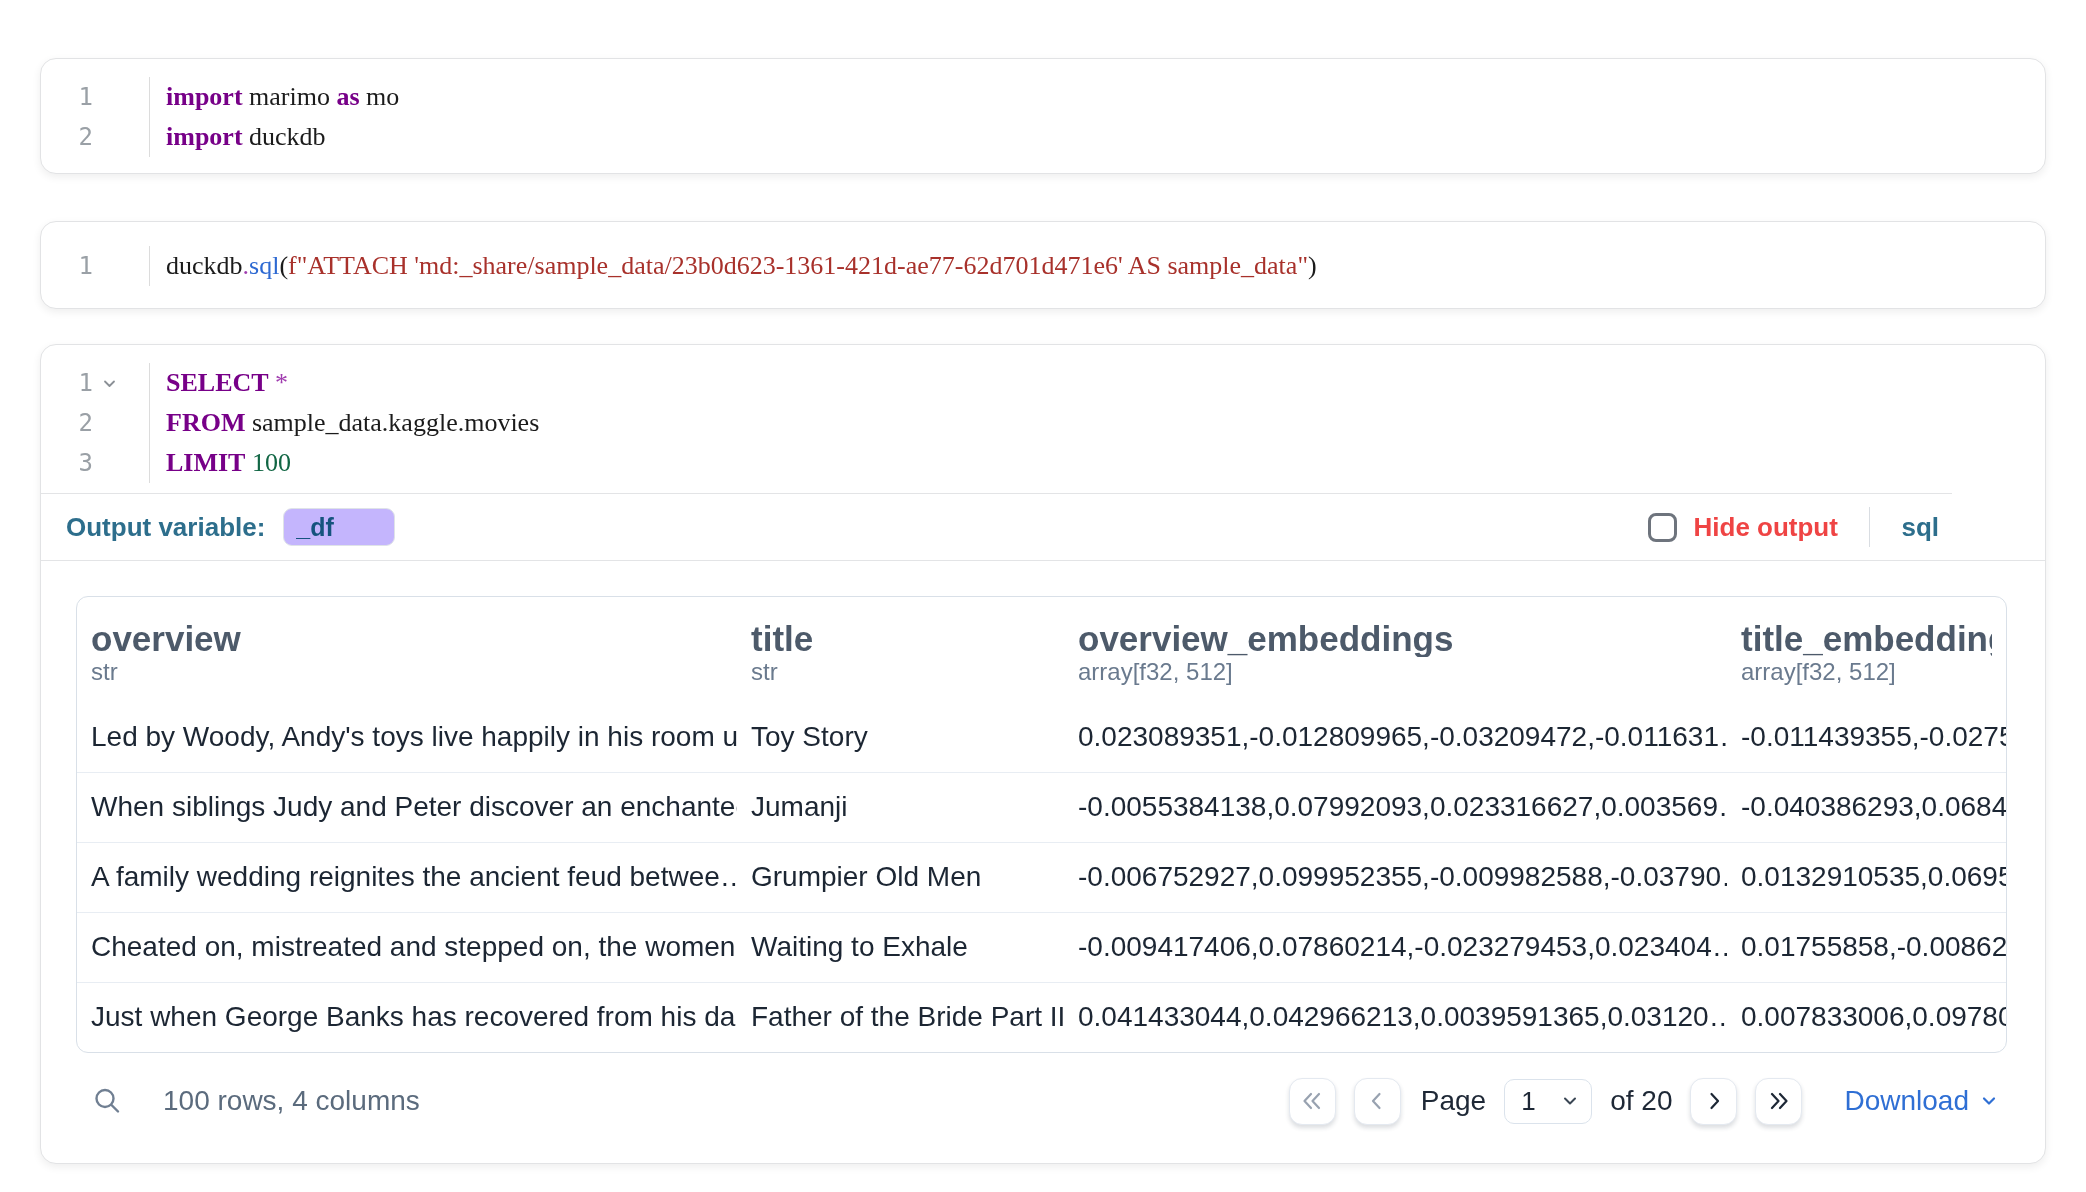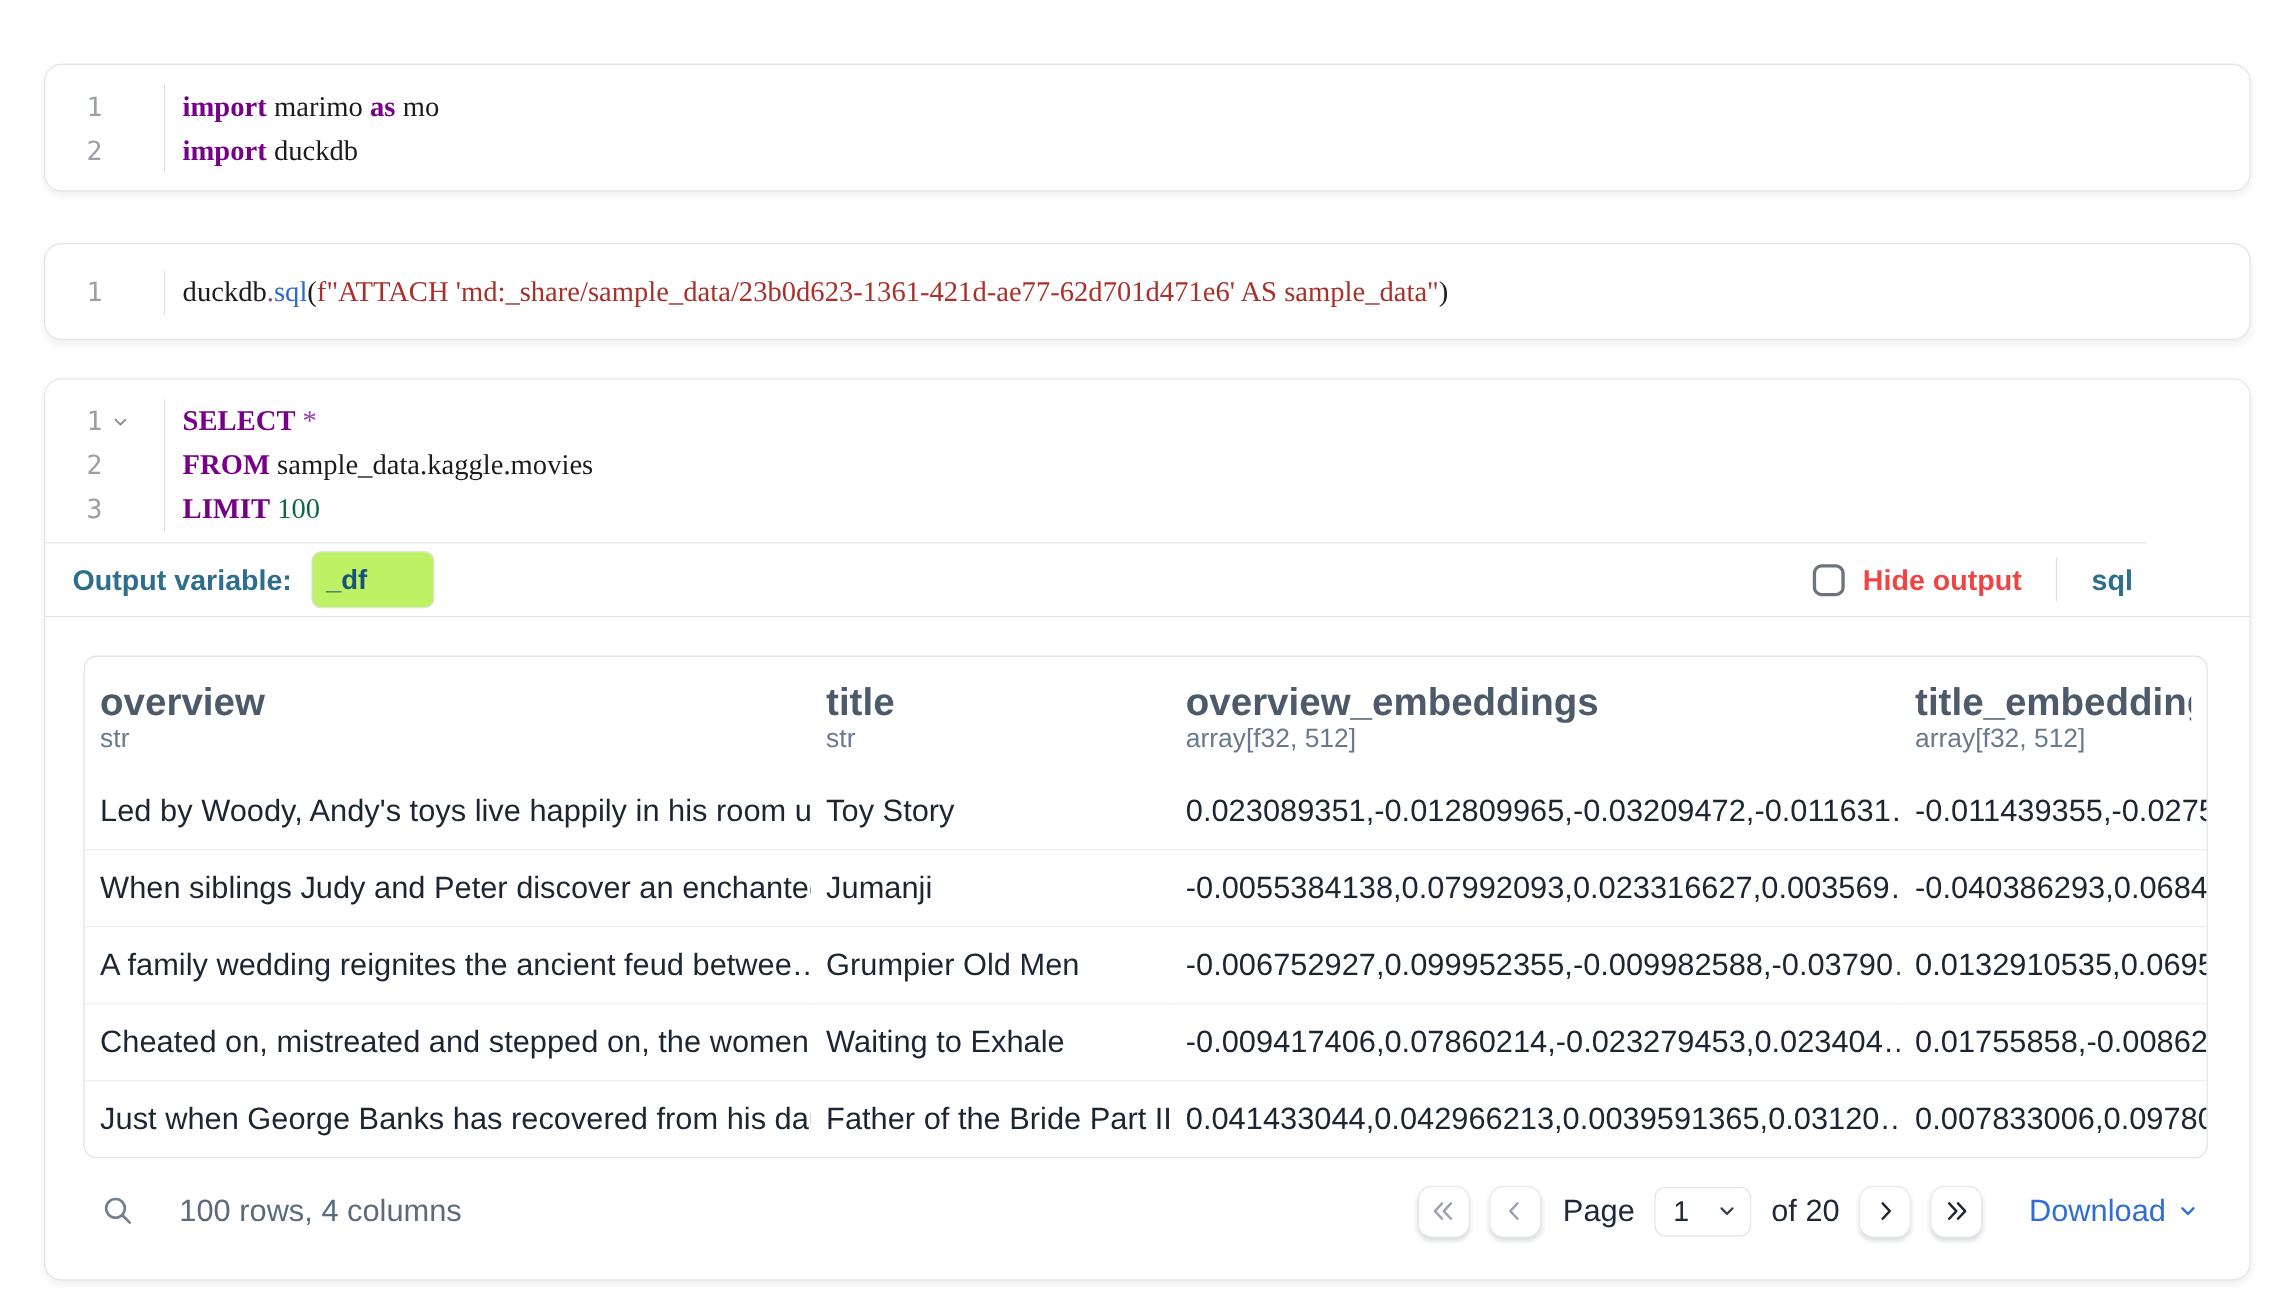--- a/index.html
+++ b/index.html
@@ -41,23 +41,23 @@
 
   
   .code-bottom-divider { border-top:1.5px solid #e3e4e6; margin-top:10px; margin-right:93px; }
   .output-bar {
     height:66px; display:flex; align-items:center;
     padding:0 106px 0 25px;
   }
   .output-bar .left { display:flex; align-items:center; gap:18px; }
   .ov-label { color:#2d6e8c; font-weight:bold; font-size:26px; }
   .ov-input {
-    width:112px; height:52px; border:1.5px solid #dfe3e8; border-radius:9px;
+    width:112px; height:38px; border:1.5px solid #dfe3e8; border-radius:9px;
     font-family:"Liberation Sans", sans-serif;
-    font-size:25px; font-weight:bold; color:#15537e; padding:0 12px; outline:none; background:#bef264;
+    font-size:25px; font-weight:bold; color:#15537e; padding:0 12px; outline:none; background:#c4b5fd;
   }
   .output-bar .right { margin-left:auto; display:flex; align-items:center; }
   .checkbox {
     width:29px; height:29px; border:3px solid #6e747d; border-radius:8px; background:#fff;
   }
   .hide-label { color:#ef4444; font-weight:bold; font-size:26px; margin-left:17px; }
   .v-divider { width:1.5px; height:40px; background:#d9dde2; margin:0 31px; }
   .lang-label { color:#2d6e8c; font-weight:bold; font-size:26px; }
   .bar-divider { border-top:1.5px solid #e3e4e6; }
 

